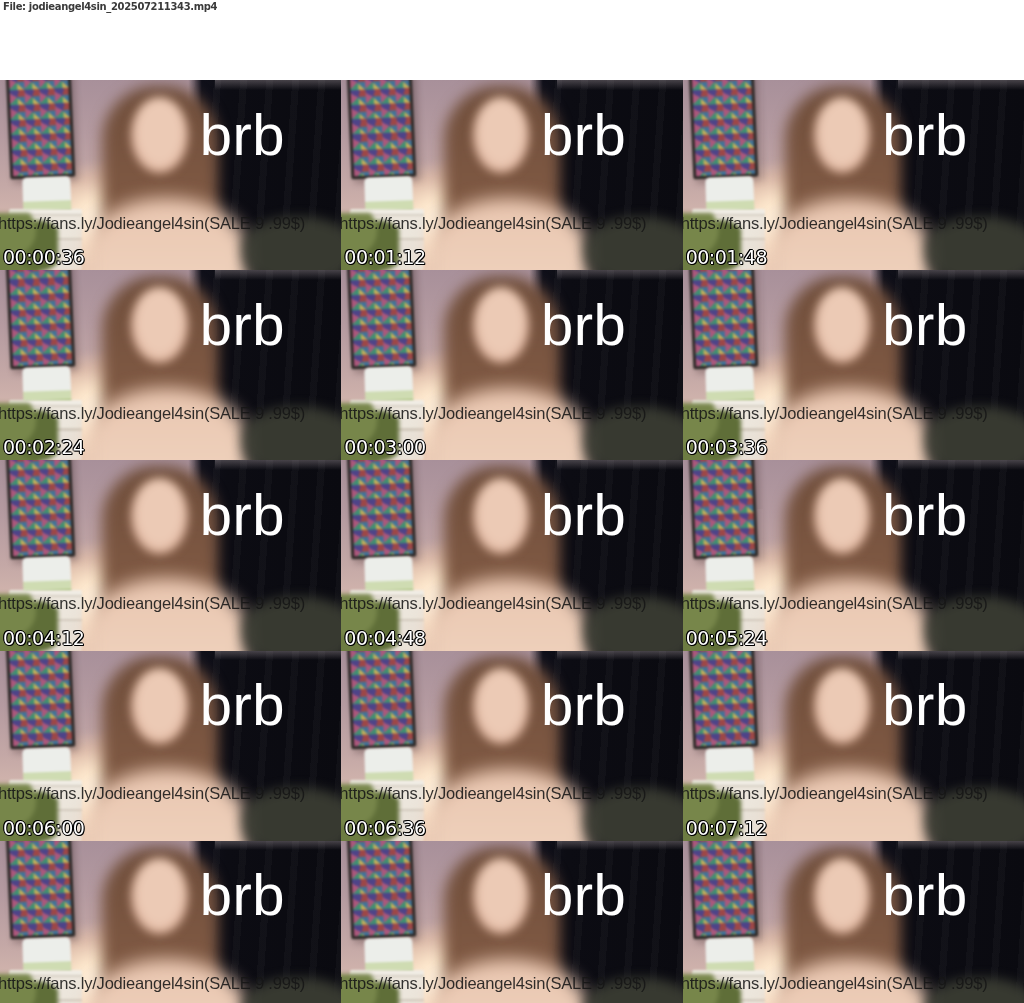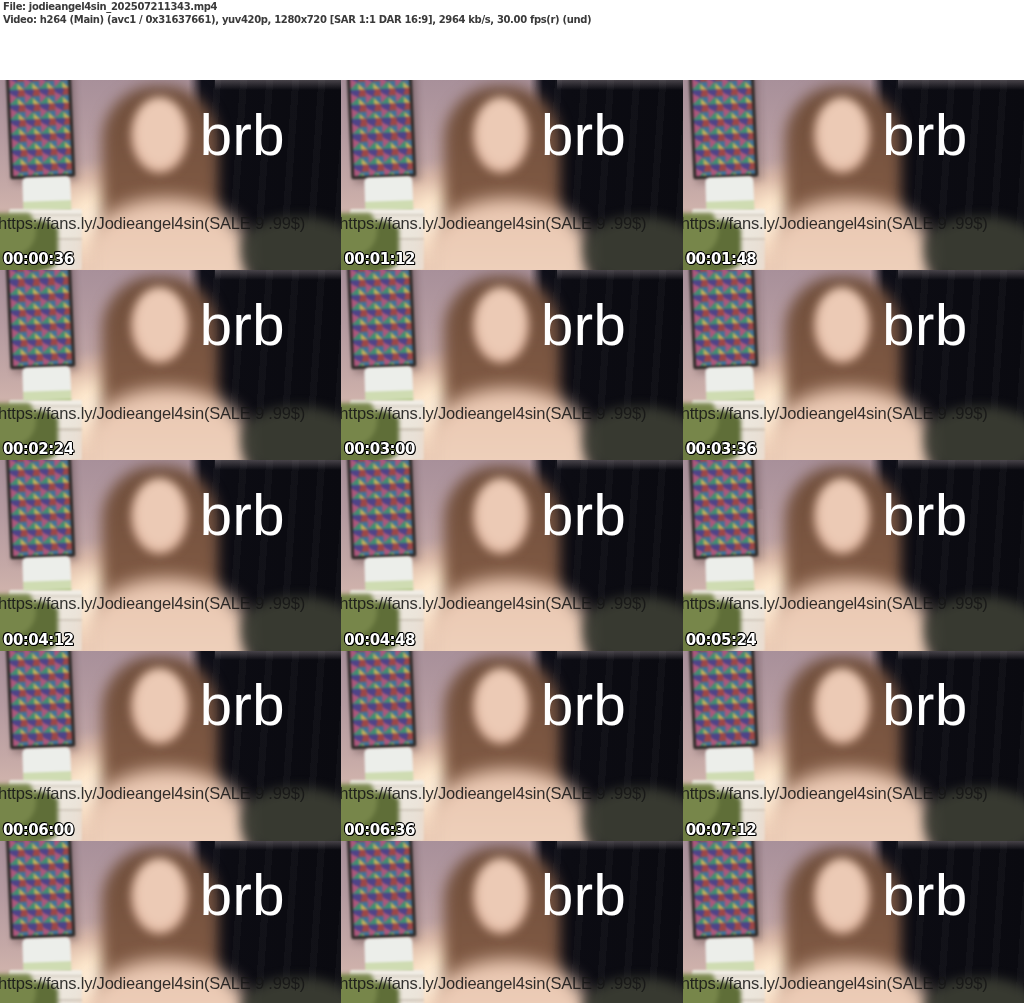--- a/index.html
+++ b/index.html
@@ -59,30 +59,29 @@
 
   .cushion { right:-4%; bottom:-8%; width:33%; height:36%; border-radius:45%;
              filter:blur(6px); background:#3b3d33; opacity:.92; }
 
   
   .brb { left:58.5%; top:13.5%; font-family:"Liberation Sans",sans-serif; font-weight:400;
          font-size:58px; line-height:1; color:#fff; letter-spacing:.5px; }
   .watermark { left:-2px; top:70.3%; width:102%; overflow:hidden; white-space:nowrap;
                font-family:"Liberation Sans",sans-serif; font-size:16.5px; font-weight:400;
                color:rgba(22,22,22,.88); letter-spacing:-0.2px; }
-  .timestamp { left:3px; bottom:2px; font-family:"DejaVu Sans",sans-serif; font-weight:bold;
-               font-size:15px; letter-spacing:-0.5px; color:#fff;
+  .timestamp { left:3px; bottom:2px; font-family:"DejaVu Sans",sans-serif; font-weight:normal;
+               font-size:19px; letter-spacing:-0.5px; color:#fff;
                text-shadow:-1px 0 0 #000, 1px 0 0 #000, 0 -1px 0 #000, 0 1px 0 #000, 1px 1px 0 #000, -1px -1px 0 #000; }
 </style>
 </head>
 <body>
 
 <div class="header">
   <div class="hline">File: jodieangel4sin_202507211343.mp4</div>
-  <div class="hline">Video: h264 (Main) (avc1 / 0x31637661), yuv420p, 1280x720 [SAR 1:1 DAR 16:9], 2964 kb/s, 30.00 fps(r) (und)</div>
 </div>
 
 <div class="grid" id="grid">
     <div class="thumb">
     <div class="glow"></div>
     <div class="wall-art"></div>
     <div class="pillow"></div>
     <div class="shelf"></div>
     <div class="plant"></div>
     <div class="curtain"></div>

